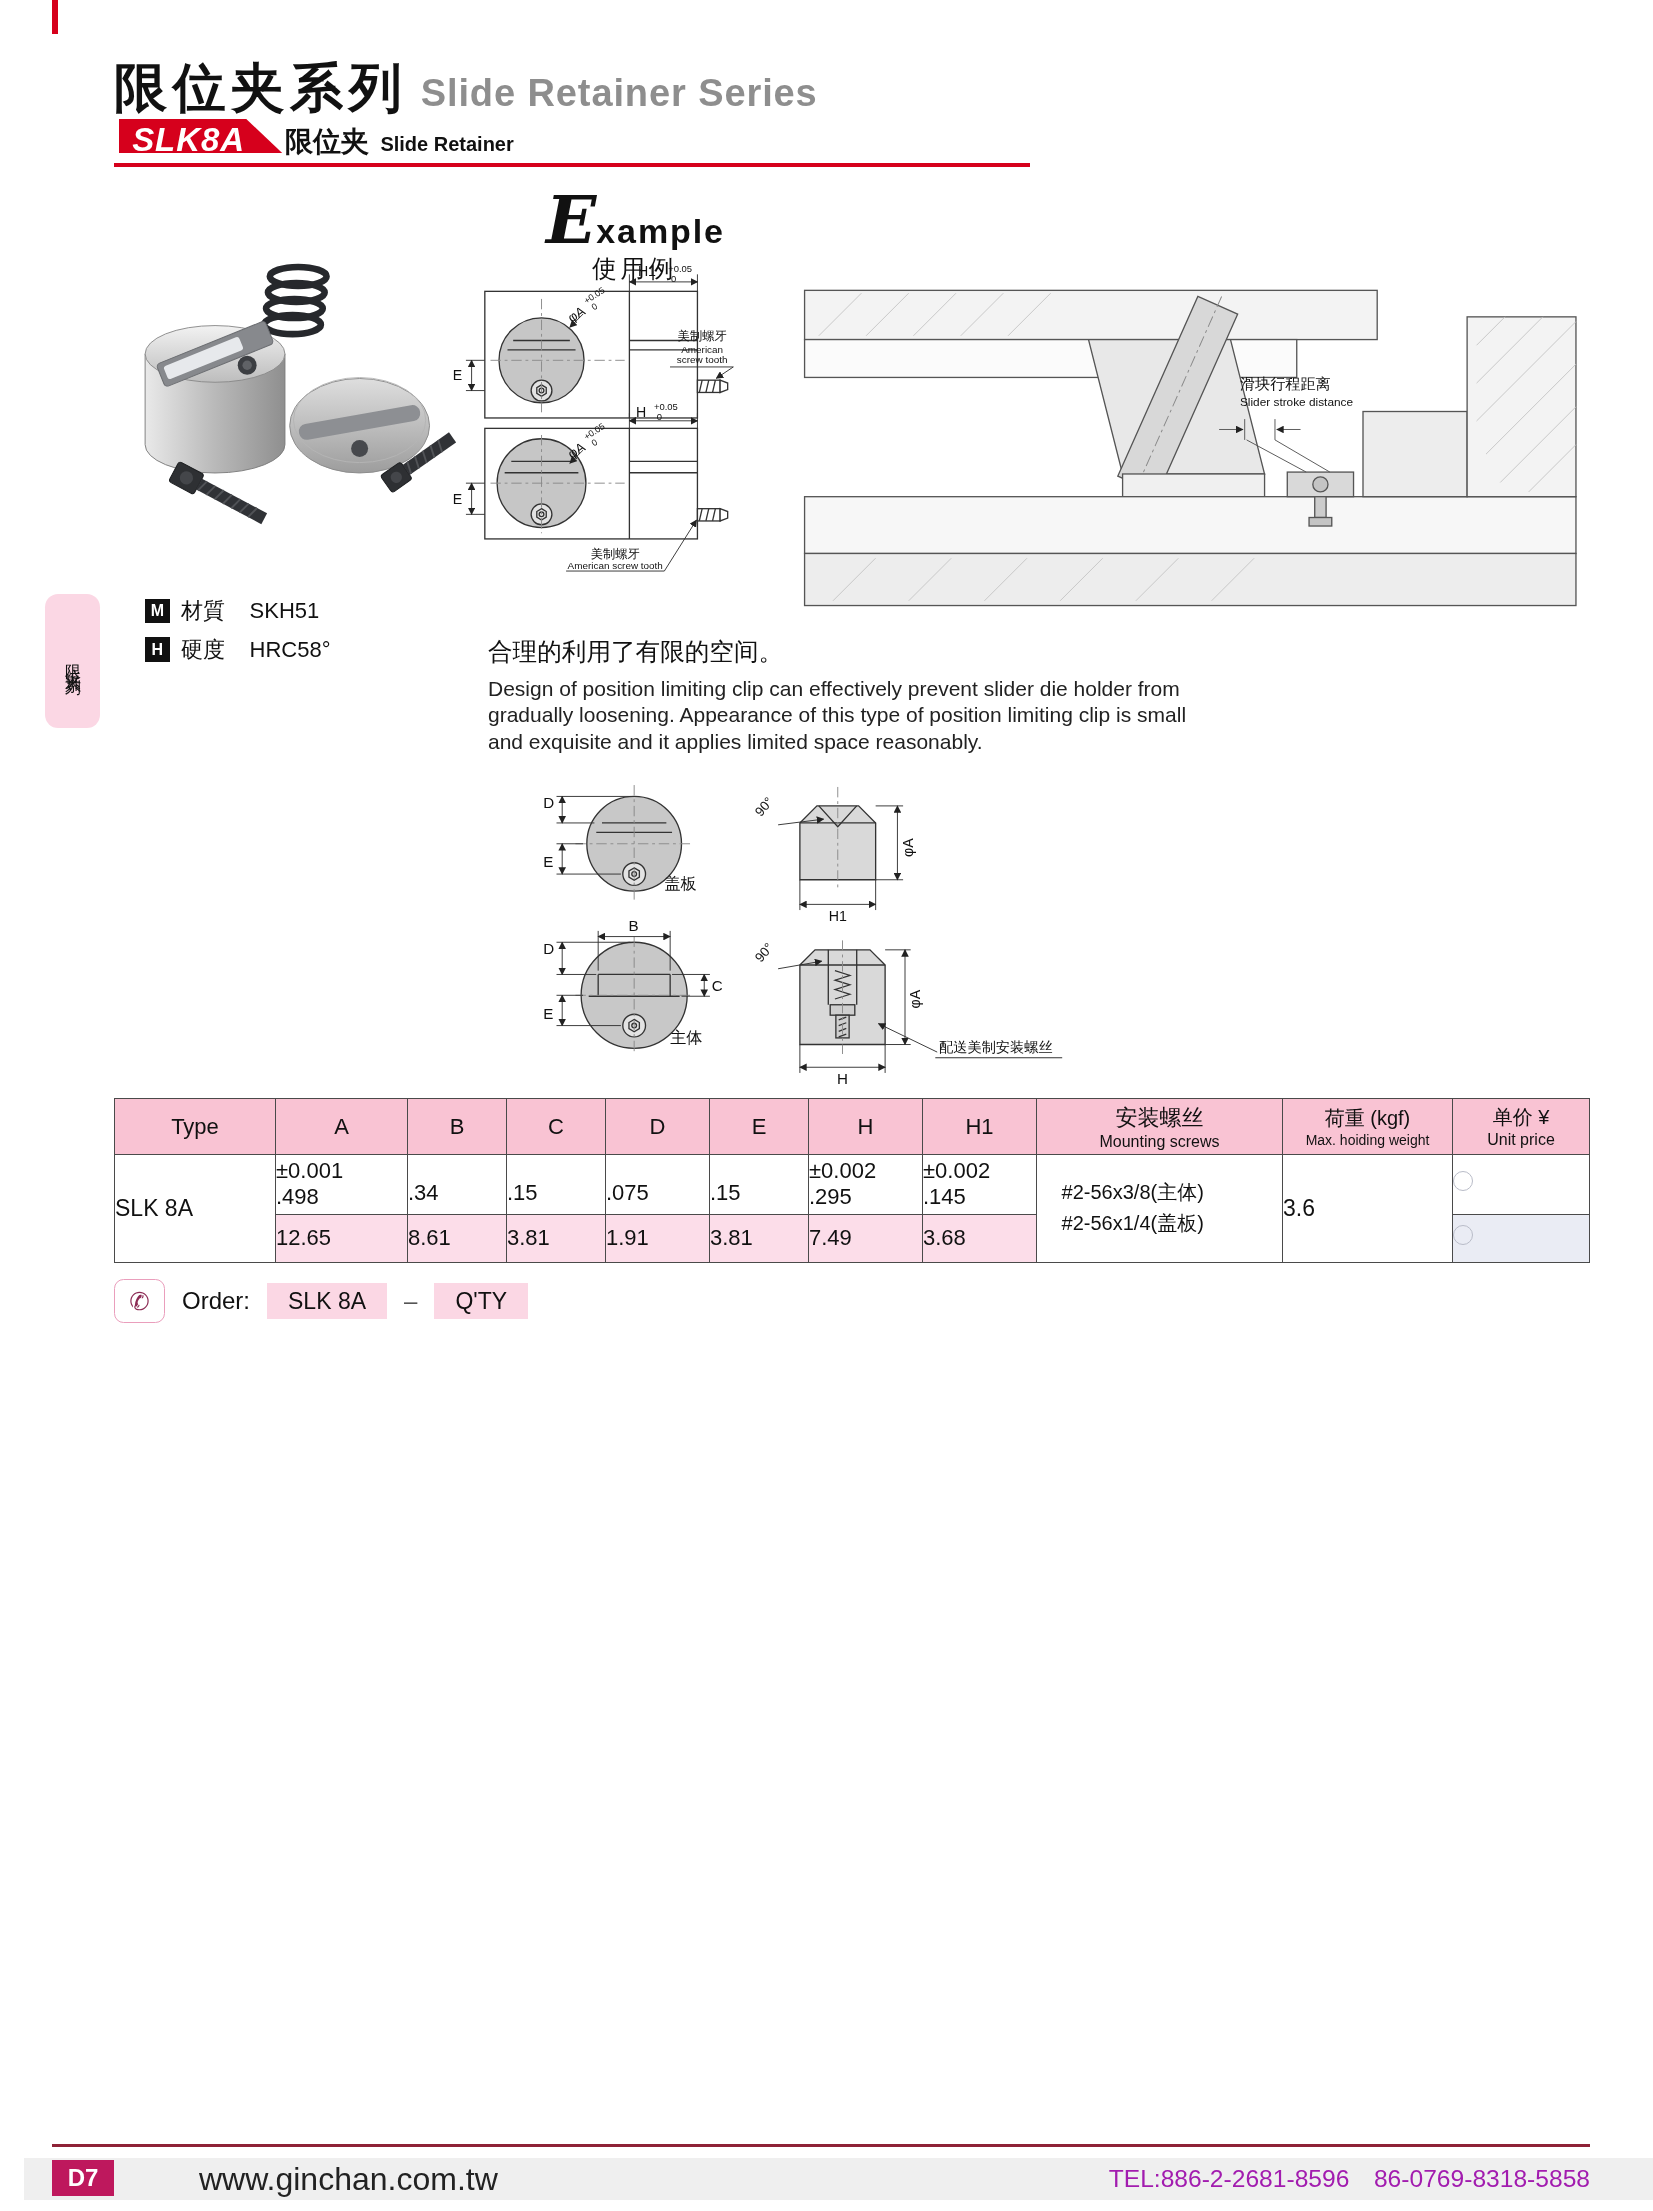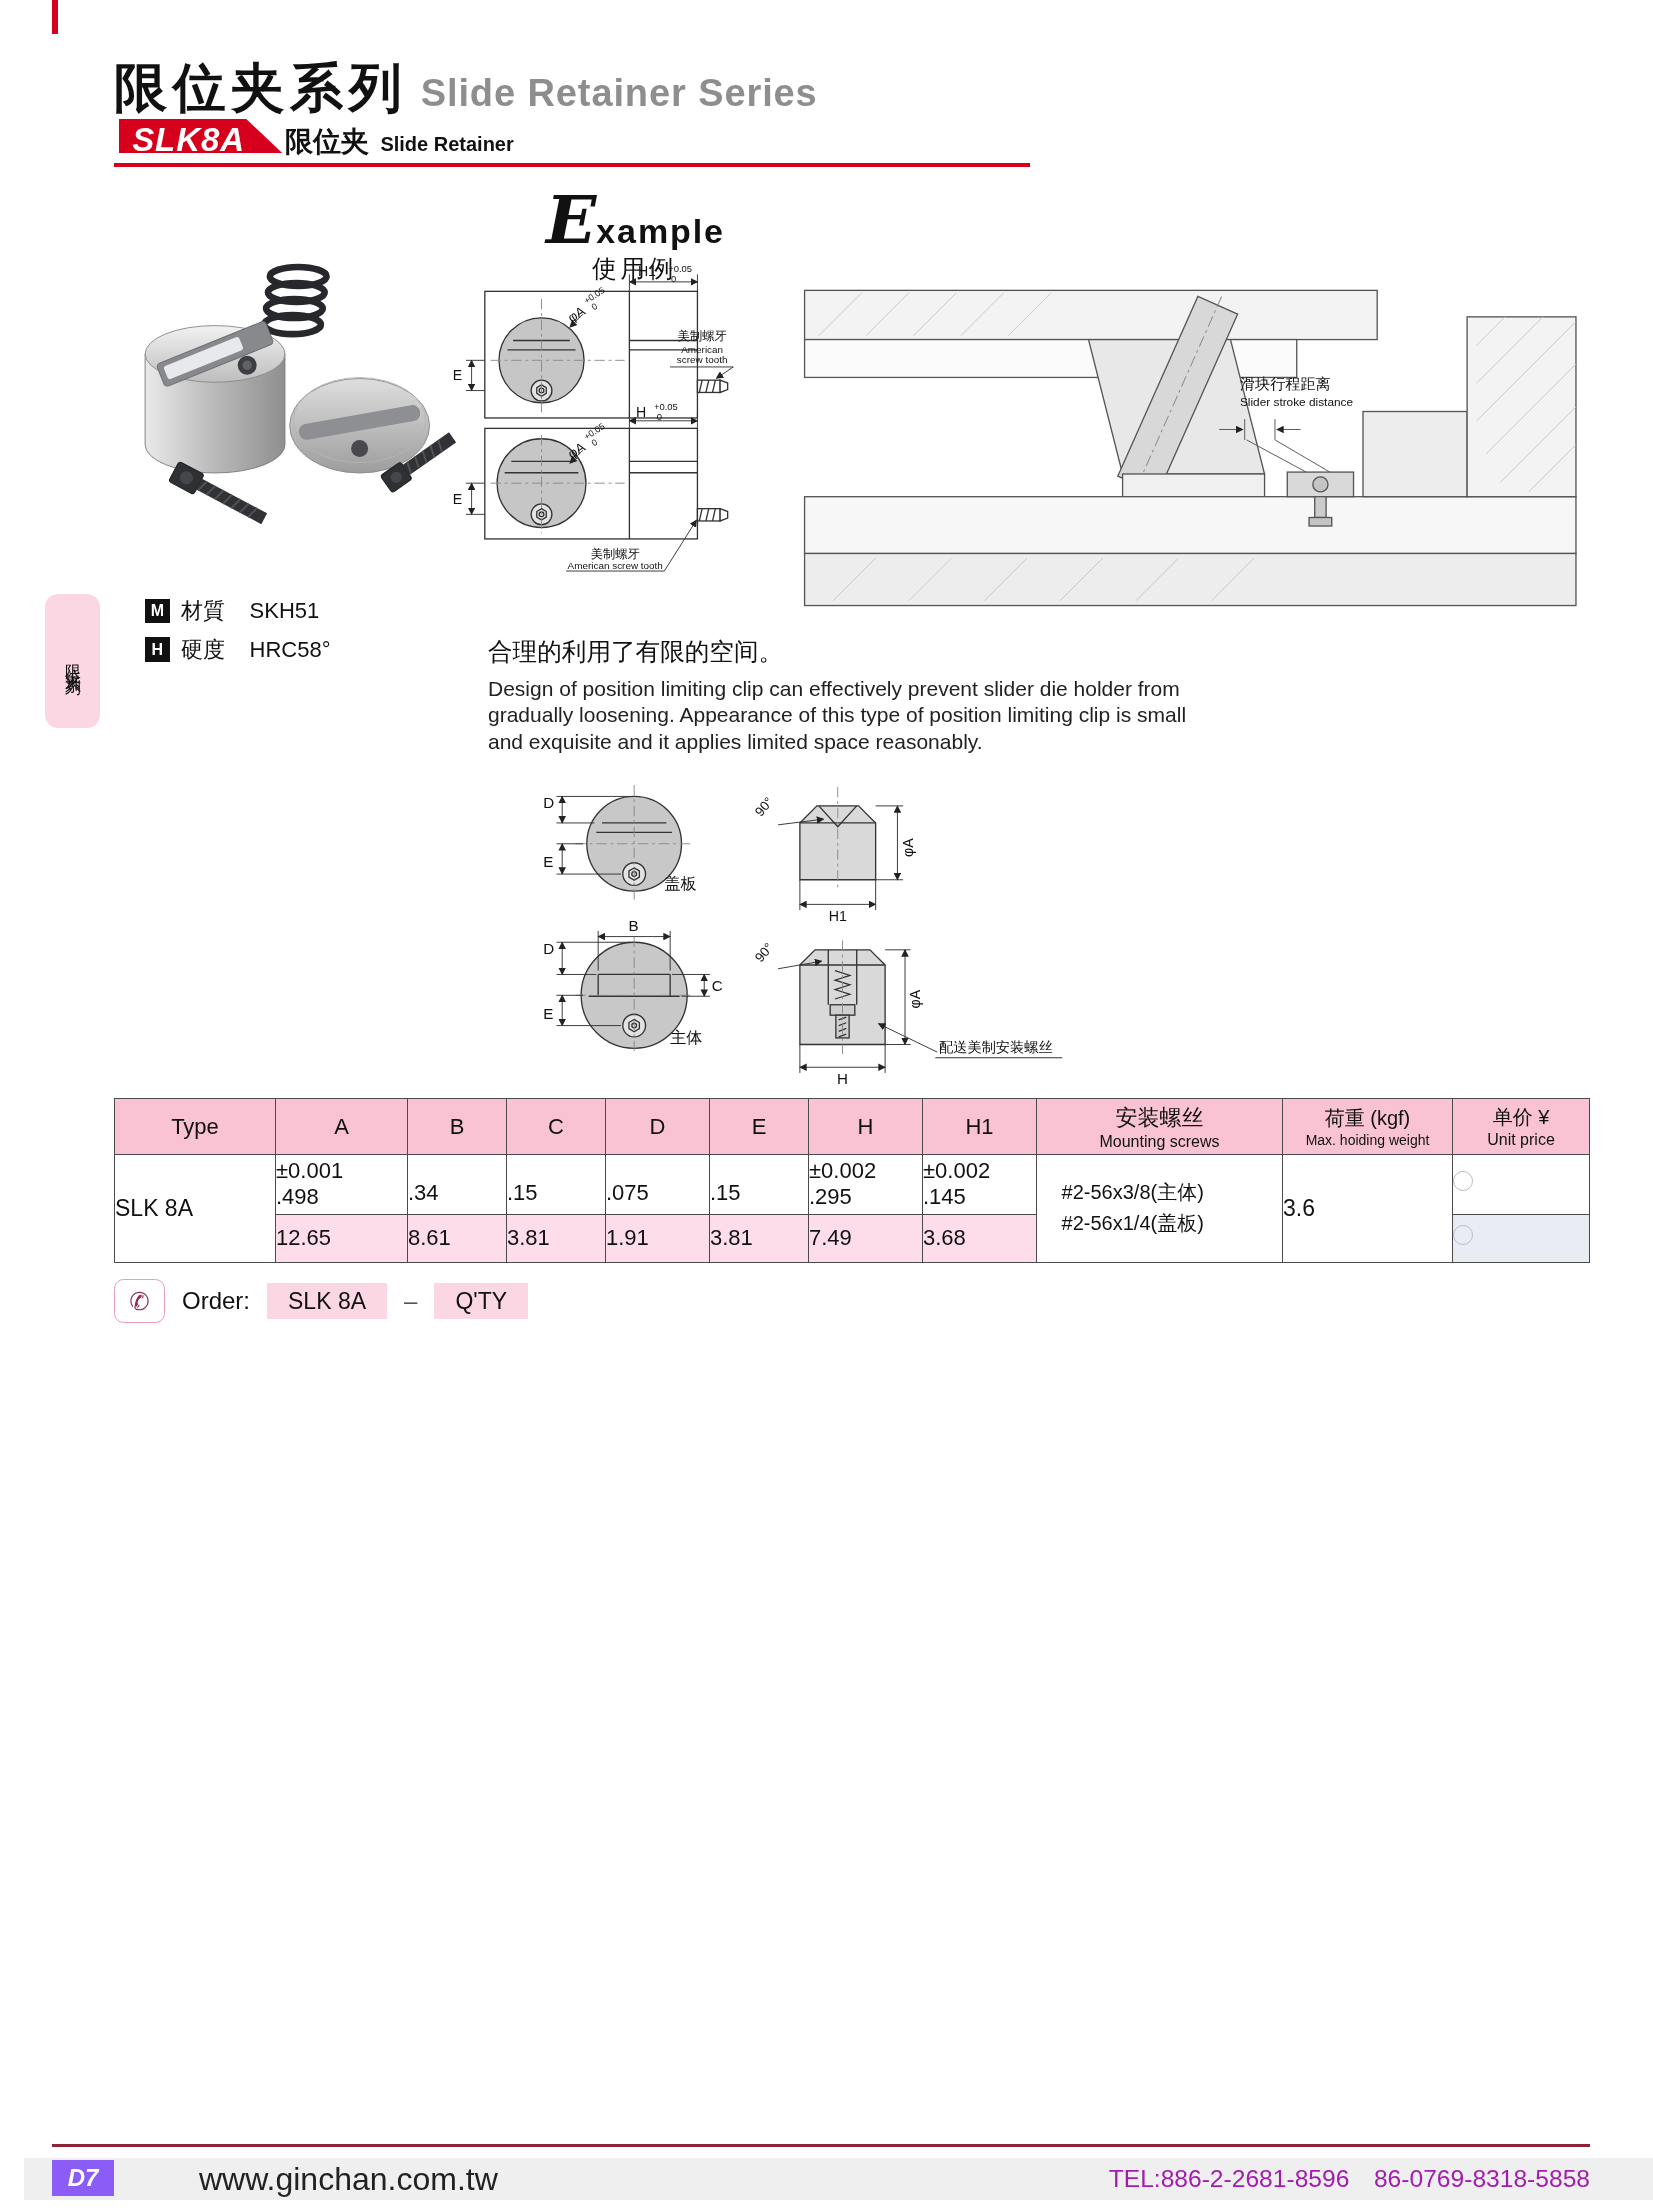--- a/index.html
+++ b/index.html
@@ -70,22 +70,22 @@
   
   .order-row{left:90px;top:1279px;display:flex;align-items:center;gap:17px;font-size:24px;}
   .phone-box{width:49px;height:42px;border:1.9px solid #ea9ebc;border-radius:9.5px;display:flex;
              align-items:center;justify-content:center;font-size:24.6px;color:#8c2c55;background:#fff;}
   .pink-chip{background:#fbd7e4;padding:4.7px 21px;font-size:23px;}
   .order-sep{color:#555;}
 
   
   .footer-line{left:28px;top:2144px;width:1538px;height:2.8px;background:#8e2237;}
   .footer-band{left:0;top:2158px;width:1653px;height:42px;background:#efefef;}
-  .footer-page{left:28px;top:2160px;width:62px;height:36px;background:#8b5cf6;color:#fff;font-weight:bold;
-               font-size:24px;display:flex;align-items:center;justify-content:center;font-style:italic;}
+  .footer-page{left:28px;top:2160px;width:62px;height:36px;background:#be185d;color:#fff;font-weight:bold;
+               font-size:24px;display:flex;align-items:center;justify-content:center;}
   .footer-url{left:175px;top:2158px;height:42px;line-height:42px;font-size:32px;color:#222;}
   .footer-tel{right:87px;top:2158px;height:42px;line-height:42px;font-size:24.6px;color:#a21caf;}
 
   svg text{font-family:"Liberation Sans","DejaVu Sans",sans-serif;}
 </style>
 </head>
 <body>
 
 <div class="page">
 

